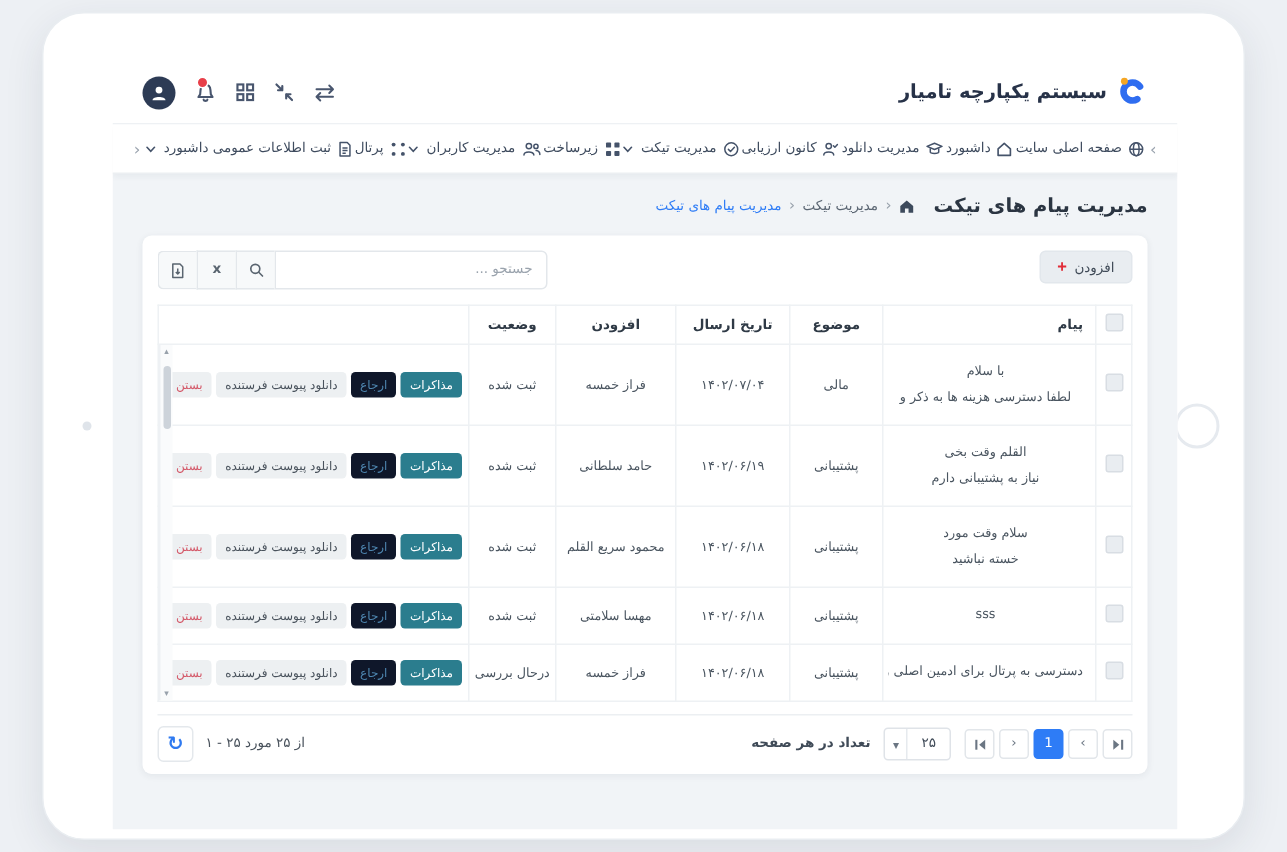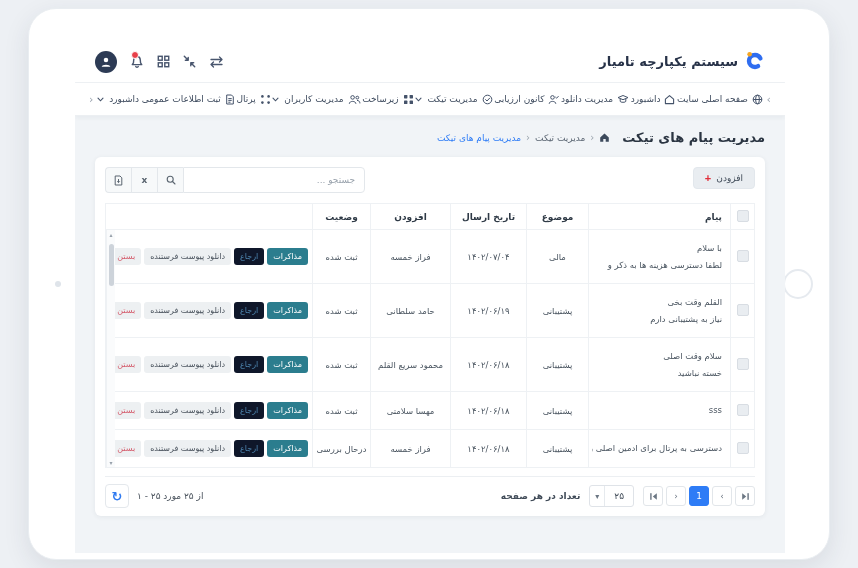--- a/index.html
+++ b/index.html
@@ -76,21 +76,21 @@
   table { width:100%; border-collapse:collapse; table-layout:fixed; }
   th,td { border:1px solid #eef1f4; }
   table { border:1px solid #e7ebee; }
   th { height:26px; font-size:9px; font-weight:bold; color:#2f3a46; text-align:center;
        padding:0 4px; background:#fff; }
   th.th-msg { text-align:right; padding-right:8px; }
   td { font-size:8.5px; color:#4a5560; text-align:center; padding:4px 3px; background:#fff;
        overflow:hidden; white-space:nowrap; }
   tr.tall td { height:54px; }
   tr.short td { height:38px; }
-  td.msg { text-align:right; padding-right:8px; }
+  td.msg { padding-right:8px; }
   .msg-line { display:block; line-height:1.95; overflow:hidden; text-overflow:clip; }
   .msg-line:empty { display:none; }
   .cb { width:12px; height:12px; border:1px solid #d8dde3; background:#e9edf1; border-radius:2px;
         display:inline-block; cursor:pointer; }
   td.actions { padding:0 4px; }
   .act-wrap { display:flex; gap:3px; justify-content:flex-start; align-items:center; }
   .abtn { border:none; border-radius:3px; padding:4px 6px; font-size:8px; cursor:pointer;
           font-family:"DejaVu Sans",sans-serif; white-space:nowrap; }
   .b-negotiate { background:#2b7d8e; color:#fff; }
   .b-refer { background:#0f172a; color:#4e86b0; }
@@ -387,21 +387,21 @@
                   <button class="abtn b-download">دانلود پیوست فرستنده</button>
                   <button class="abtn b-close">بستن تیکت</button>
 
                 </div>
                   </td>
               </tr>
 
               <tr class="tall">
                 <td><span class="cb"></span></td>
                 <td class="msg">
-                  <span class="msg-line">سلام وقت اصلی</span>
+                  <span class="msg-line">سلام وقت مورد</span>
                   <span class="msg-line">خسته نباشید</span>
                 </td>
                 <td>پشتیبانی</td>
                 <td>۱۴۰۲/۰۶/۱۸</td>
                 <td>محمود سریع القلم</td>
                 <td>ثبت شده</td>
                 <td class="actions">
                     <div class="act-wrap">
                   <button class="abtn b-negotiate">مذاکرات</button>
                   <button class="abtn b-refer">ارجاع</button>

